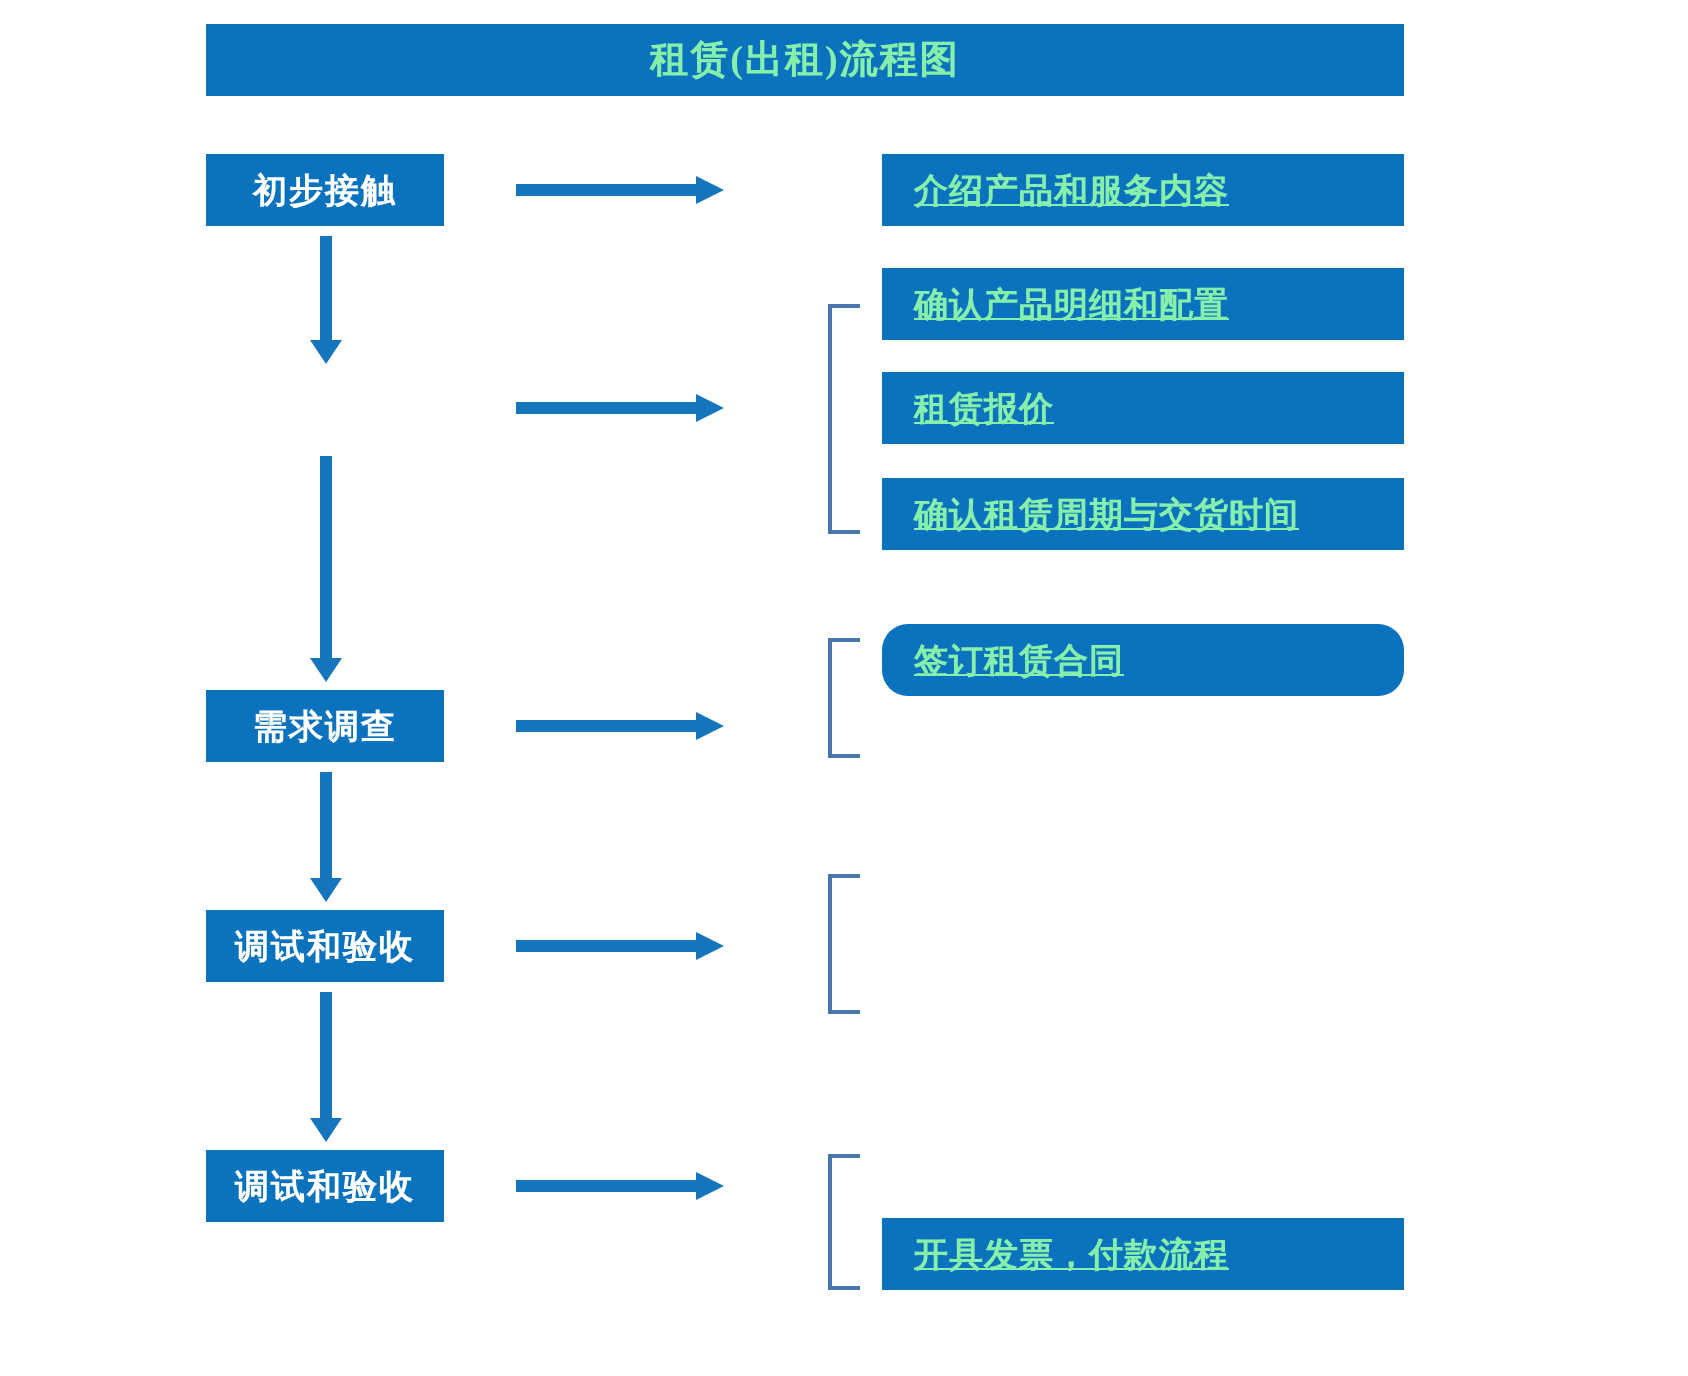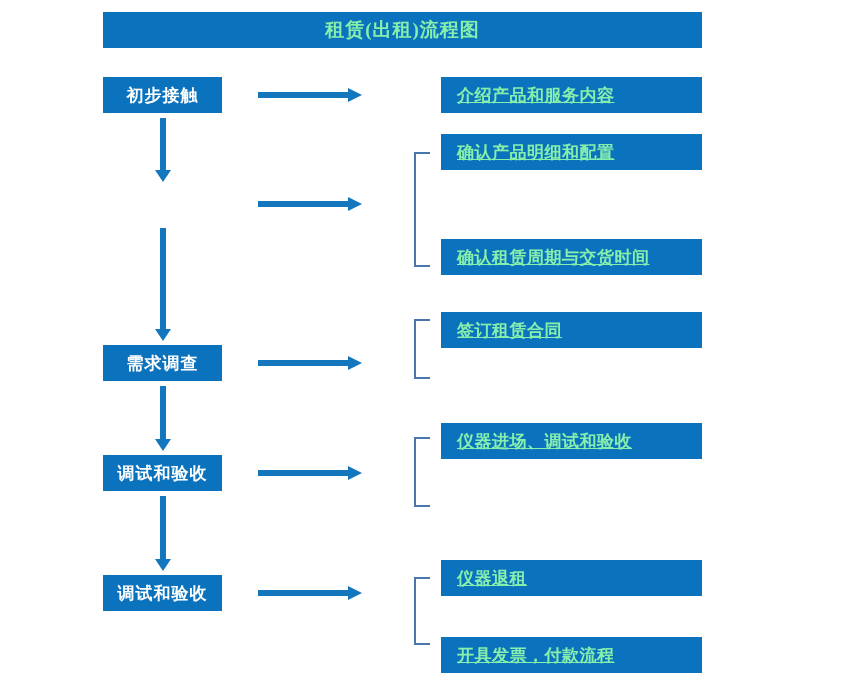--- a/index.html
+++ b/index.html
@@ -196,26 +196,25 @@
   <div class="bracket" style="top:319px; height:60px;"></div>
 
   <div class="bracket" style="top:437px; height:70px;"></div>
 
   <div class="bracket" style="top:577px; height:68px;"></div>
 
   <div class="detail-box" style="top:77px;">介绍产品和服务内容</div>
 
   <div class="detail-box" style="top:134px;">确认产品明细和配置</div>
 
+  <div class="detail-box" style="top:186px;">租赁报价</div>
 
   <div class="detail-box" style="top:239px;">确认租赁周期与交货时间</div>
 
-  <div class="detail-box" style="top:312px;">签订租赁合同</div>
-
-
-  <div class="detail-box" style="top:423px;">仪器进场、调试和验收</div>
-
-
-  <div class="detail-box" style="top:560px;">仪器退租</div>
-
-  <div class="detail-box" style="top:609px;margin-top:28px;">开具发票，付款流程</div>
+  <div class="detail-box" style="top:312px;border-radius:13px;">签订租赁合同</div>
+
+
+
+
+
+  <div class="detail-box" style="top:609px;">开具发票，付款流程</div>
 
 </div>
 
 </body></html>

